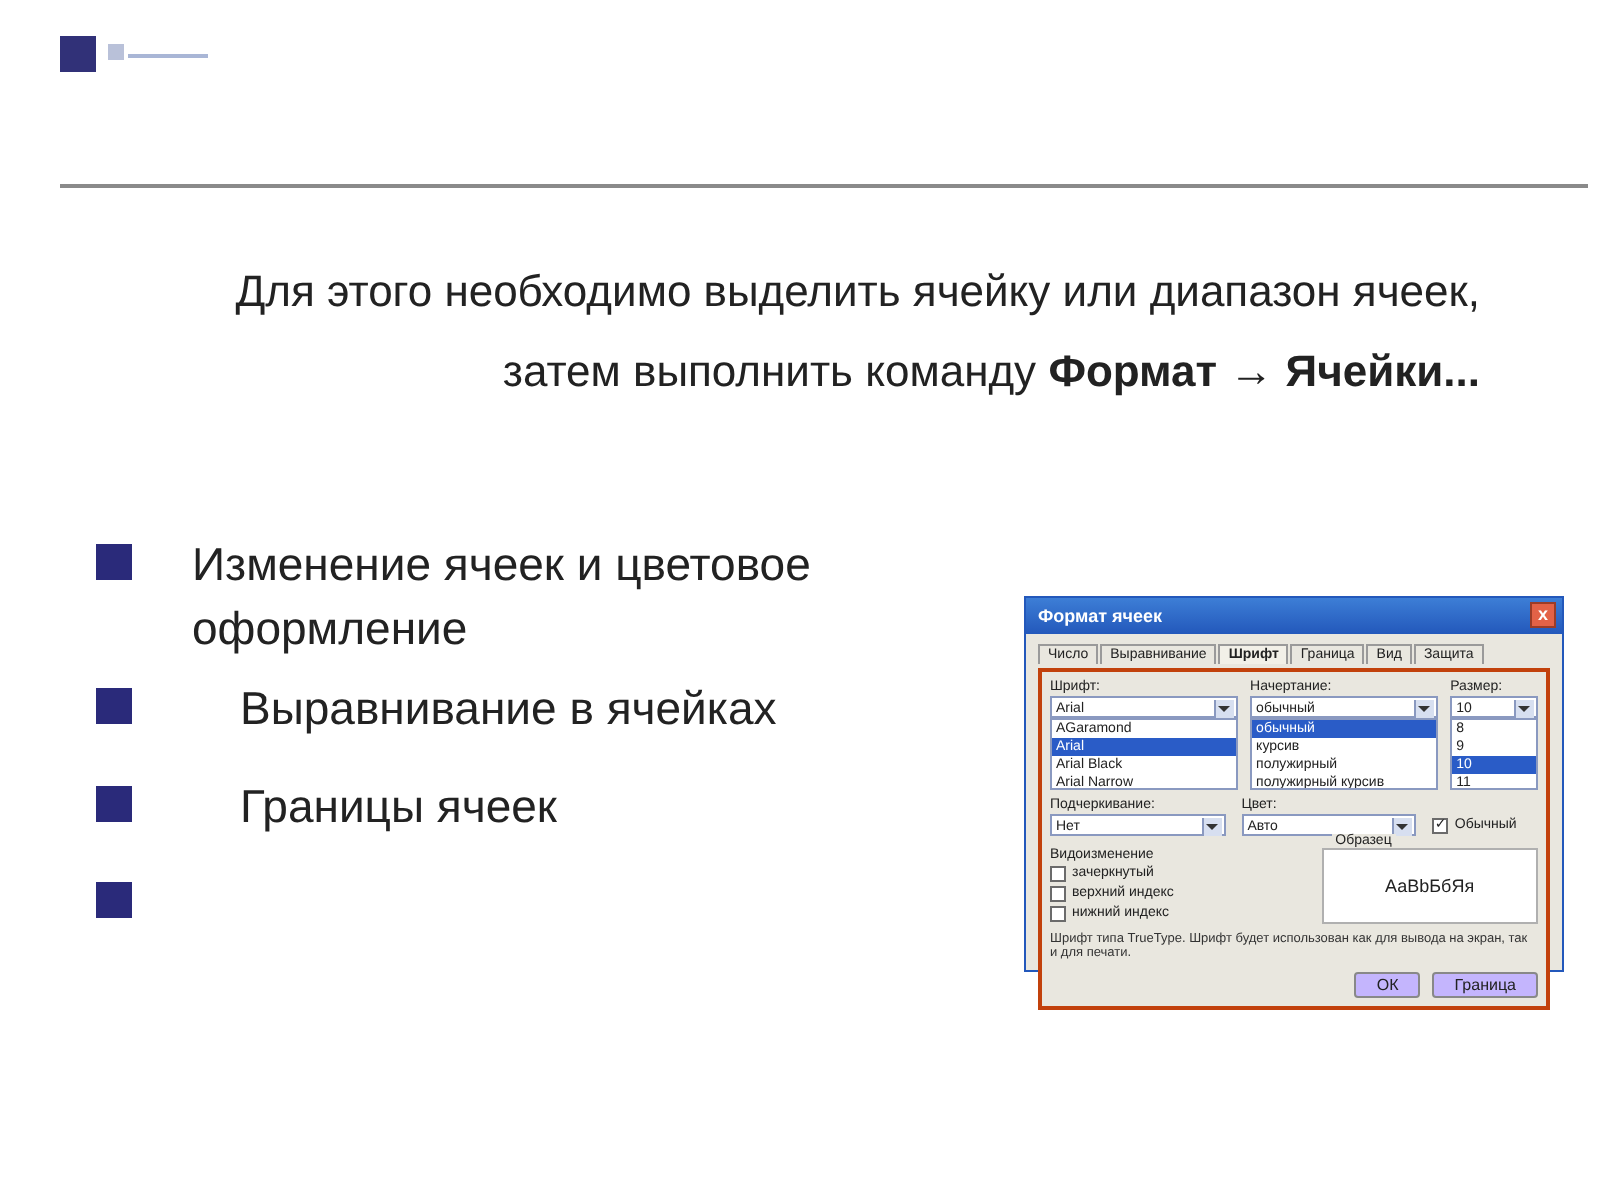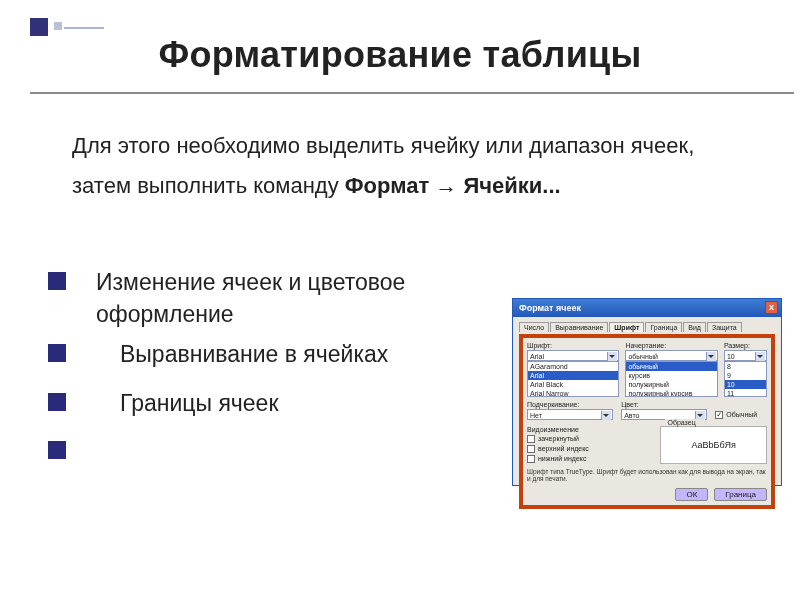--- a/index.html
+++ b/index.html
@@ -52,21 +52,21 @@
     font-weight: 700;
     color: #222;
     letter-spacing: 0.3px;
   }
   .intro {
     position: absolute;
     top: 126px; left: 72px; right: 60px;
     font-size: 22px;
     color: #222;
     line-height: 1.8;
-    text-align: left;
+    text-align: right;
   }
   .intro .bold { font-weight: 700; }
   .bullets {
     position: absolute;
     top: 266px; left: 48px;
     width: 430px;
   }
   .bullet-row {
     display: flex;
     align-items: flex-start;
@@ -132,21 +132,21 @@
     font-size: 7px;
     position: relative;
     top: 1px;
   }
   .tab.active {
     background: #f2f0e8;
     font-weight: 700;
     z-index: 1;
   }
   .tab-panel {
-    border: 4px solid #c2410c;
+    border: 2px solid #c2410c;
     background: #e9e7df;
     padding: 4px;
     min-height: 140px;
   }
   .row3 { display: flex; gap: 6px; }
   .col { display: flex; flex-direction: column; }
   .lbl { font-size: 7px; margin-bottom: 1px; }
   .combo {
     border: 1px solid #8a99c0;
     background: #fff;
@@ -221,21 +221,20 @@
 </head>
 <body>
 
 <div class="slide">
   <div class="corner-deco">
     <div class="deco-sq-big"></div>
     <div class="deco-sq-small"></div>
     <div class="deco-line"></div>
   </div>
 
-  <div class="title">Форматирование таблицы</div>
   <div class="hr-line"></div>
 
   <div class="intro">
     <span>Для этого необходимо выделить ячейку или диапазон ячеек, затем выполнить команду </span><span class="bold">Формат → Ячейки...</span>
   </div>
 
   <div class="bullets">
     <div class="bullet-row first indent">
       <div class="bq"></div>
       <div class="btxt">Изменение ячеек и цветовое оформление</div>

